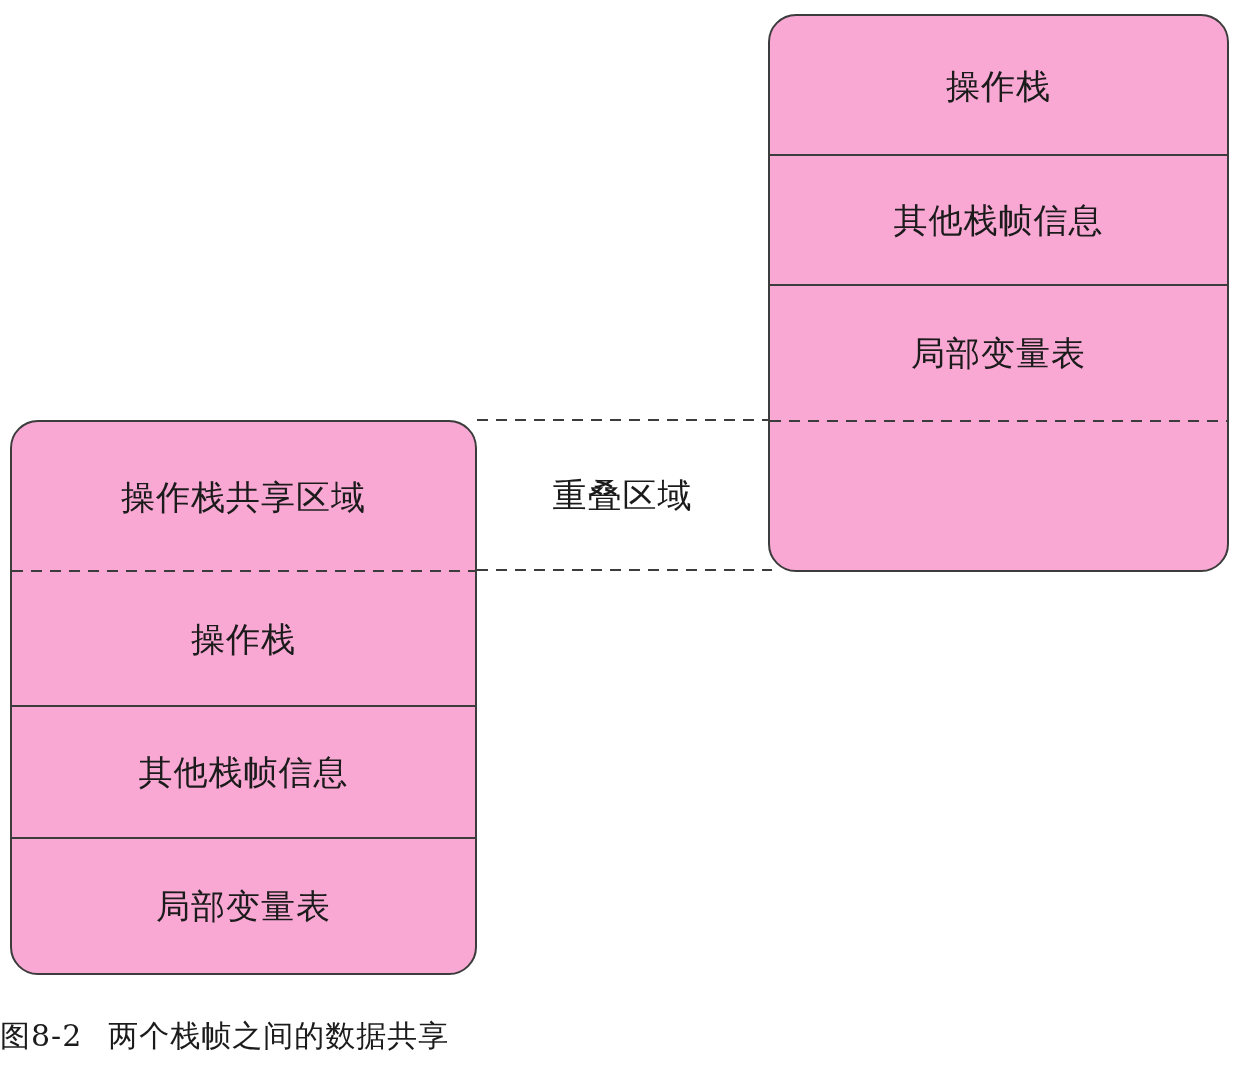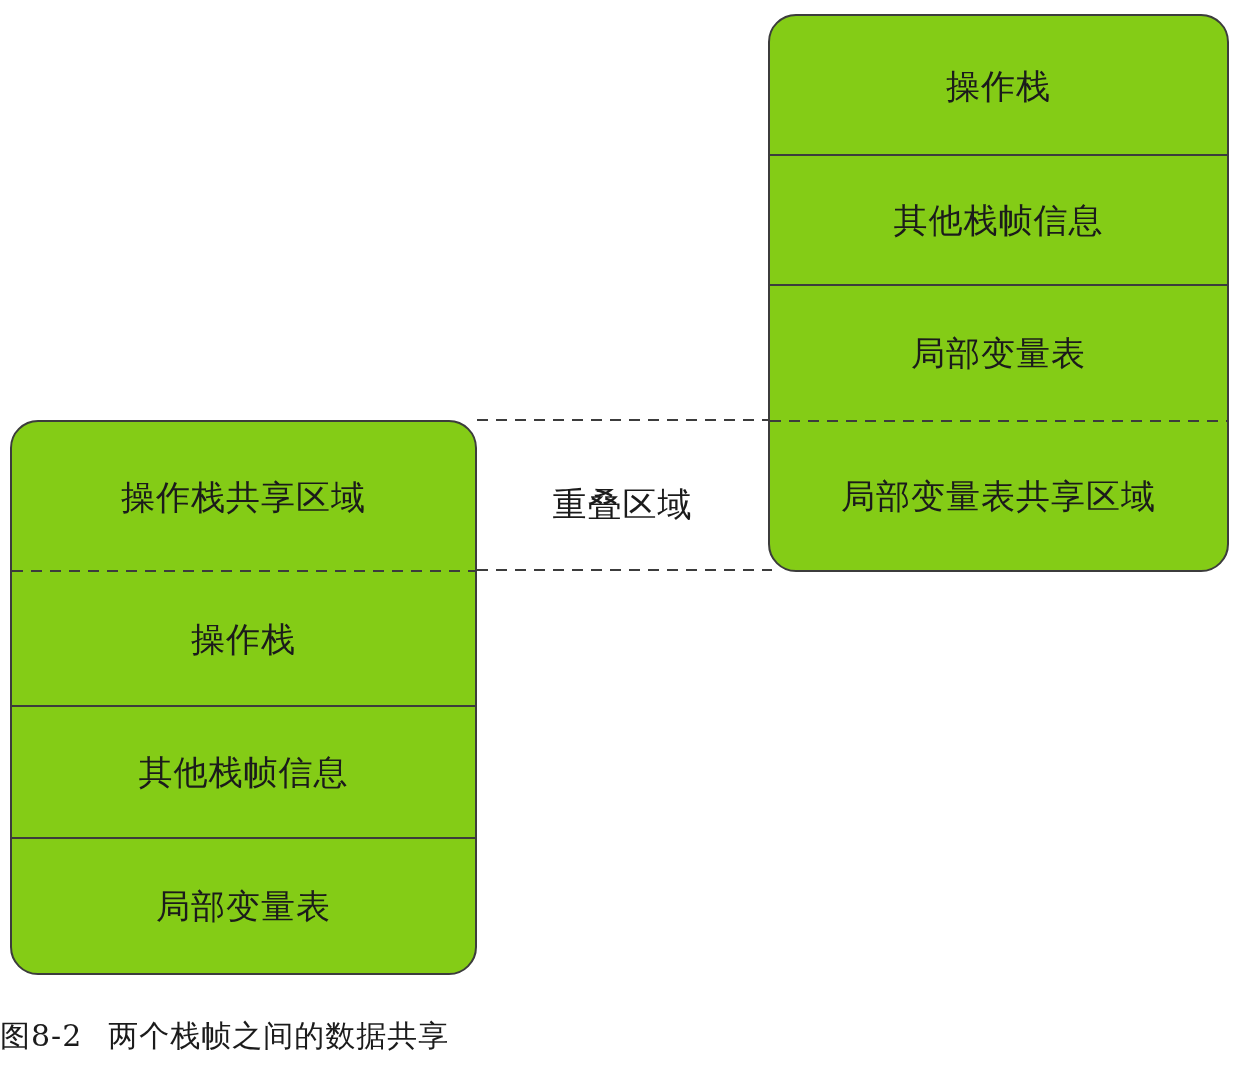--- a/index.html
+++ b/index.html
@@ -14,21 +14,21 @@
     background: var(--background, #ffffff);
     font-family: "DejaVu Serif", "Liberation Serif", serif;
     color: var(--text, #1b1b1b);
     overflow: hidden;
   }
   .frame {
     position: absolute;
     box-sizing: border-box;
     border: 2px solid var(--line, #3c3c3c);
     border-radius: 28px;
-    background: #84cc16;
+    background: #f9a8d4;
     display: flex;
     flex-direction: column;
   }
   .frame-top    { left: 768px; top: 14px;  width: 461px; height: 558px; }
   .frame-bottom { left: 10px;  top: 420px; width: 467px; height: 555px; }
   .section {
     position: relative;
     display: flex;
     align-items: center;
     justify-content: center;
@@ -56,21 +56,21 @@
   }
   .dash-line {
     position: absolute;
     height: 2px;
     background: repeating-linear-gradient(90deg,
       var(--line, #3c3c3c) 0 11px, transparent 11px 19px);
   }
   .overlap-label {
     position: absolute;
     left: 477px;
-    top: 430px;
+    top: 421px;
     width: 291px;
     height: 149px;
     display: flex;
     align-items: center;
     justify-content: center;
     font-size: 34px;
     letter-spacing: 1px;
   }
   .caption {
     position: absolute;
@@ -93,23 +93,20 @@
   <div class="frame frame-top">
     <div class="section sep-solid" style="height:139px">
       <span>操作栈</span>
     </div>
     <div class="section sep-solid" style="height:130px">
       <span>其他栈帧信息</span>
     </div>
     <div class="section sep-dashed" style="height:136px">
       <span>局部变量表</span>
     </div>
-    <div class="section grow">
-      <span>局部变量表共享区域</span>
-    </div>
   </div>
 
   <div class="dash-line" style="left:477px; top:419px; width:291px"></div>
   <div class="dash-line" style="left:477px; top:569px; width:295px"></div>
 
   <div class="overlap-label">重叠区域</div>
 
   <div class="frame frame-bottom">
     <div class="section sep-dashed" style="height:149px">
       <span>操作栈共享区域</span>

